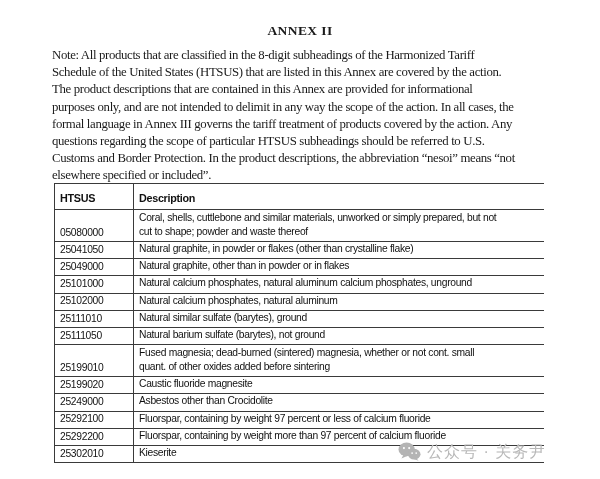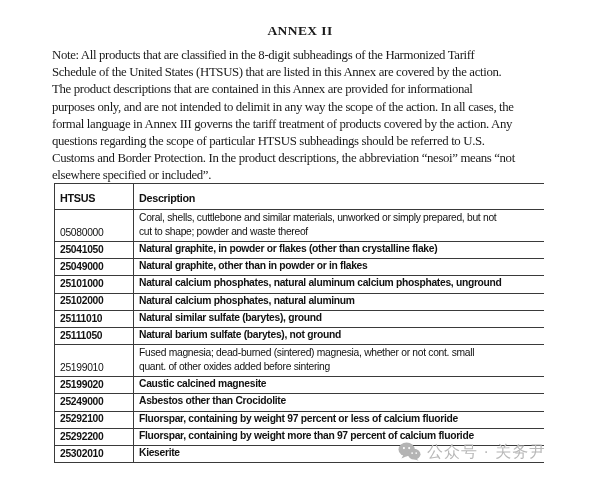--- a/index.html
+++ b/index.html
@@ -55,21 +55,21 @@
     vertical-align: bottom;
     overflow: hidden;
   }
   table.htsus th {
     text-align: left;
     font-weight: bold;
     font-size: 10.8px;
     height: 20px;
     padding-bottom: 5px;
   }
-  tr.row-single td { height: 14px; font-weight: bold; }
+  tr.row-single td { height: 14px; }
   tr.row-double td { height: 29px; }
   td.code-cell { white-space: nowrap; line-height: 13.5px; }
   .desc-line { white-space: nowrap; overflow: hidden; line-height: 14.2px; }
 
   .watermark {
     position: absolute;
     left: 398px;
     top: 442px;
     display: flex;
     gap: 6px;
@@ -158,21 +158,21 @@
         <tr class="row-double">
           <td class="code-cell">25199010</td>
           <td class="desc-cell">
             <div class="desc-line">Fused magnesia; dead-burned (sintered) magnesia, whether or not cont. small</div>
             <div class="desc-line">quant. of other oxides added before sintering</div>
           </td>
         </tr>
         <tr class="row-single">
           <td class="code-cell">25199020</td>
           <td class="desc-cell">
-            <div class="desc-line">Caustic calcined magnesite</div>
+            <div class="desc-line">Caustic fluoride magnesite</div>
           </td>
         </tr>
         <tr class="row-single">
           <td class="code-cell">25249000</td>
           <td class="desc-cell">
             <div class="desc-line">Asbestos other than Crocidolite</div>
           </td>
         </tr>
         <tr class="row-single">
           <td class="code-cell">25292100</td>

